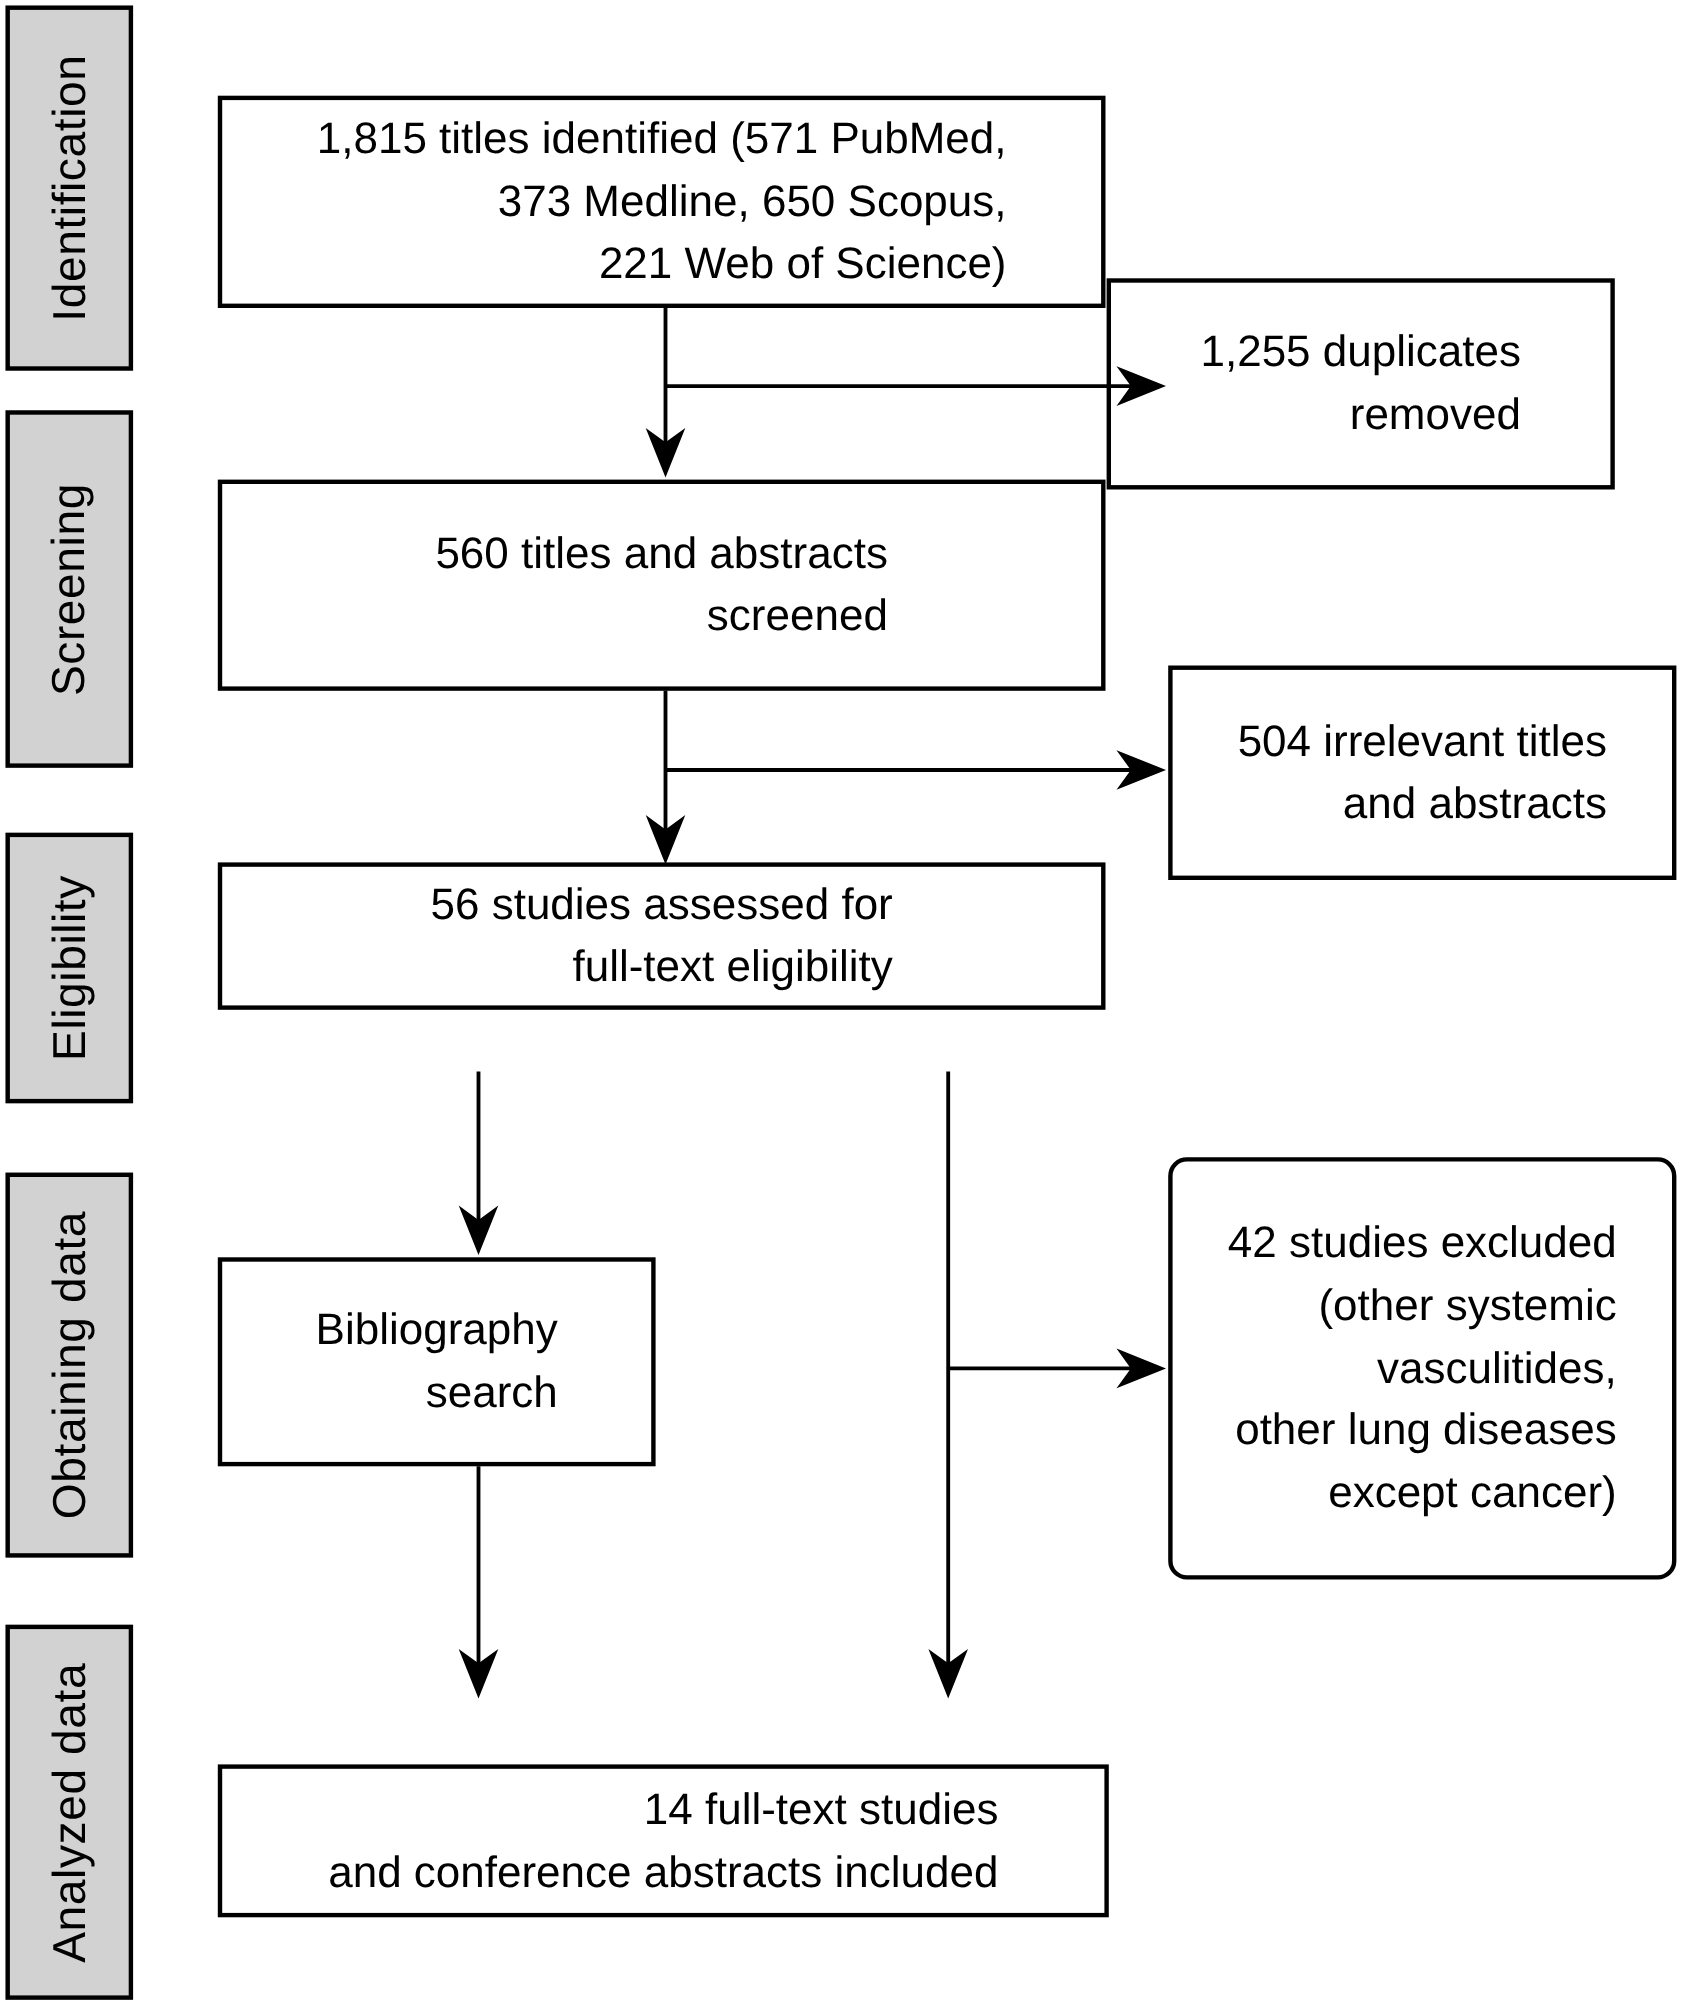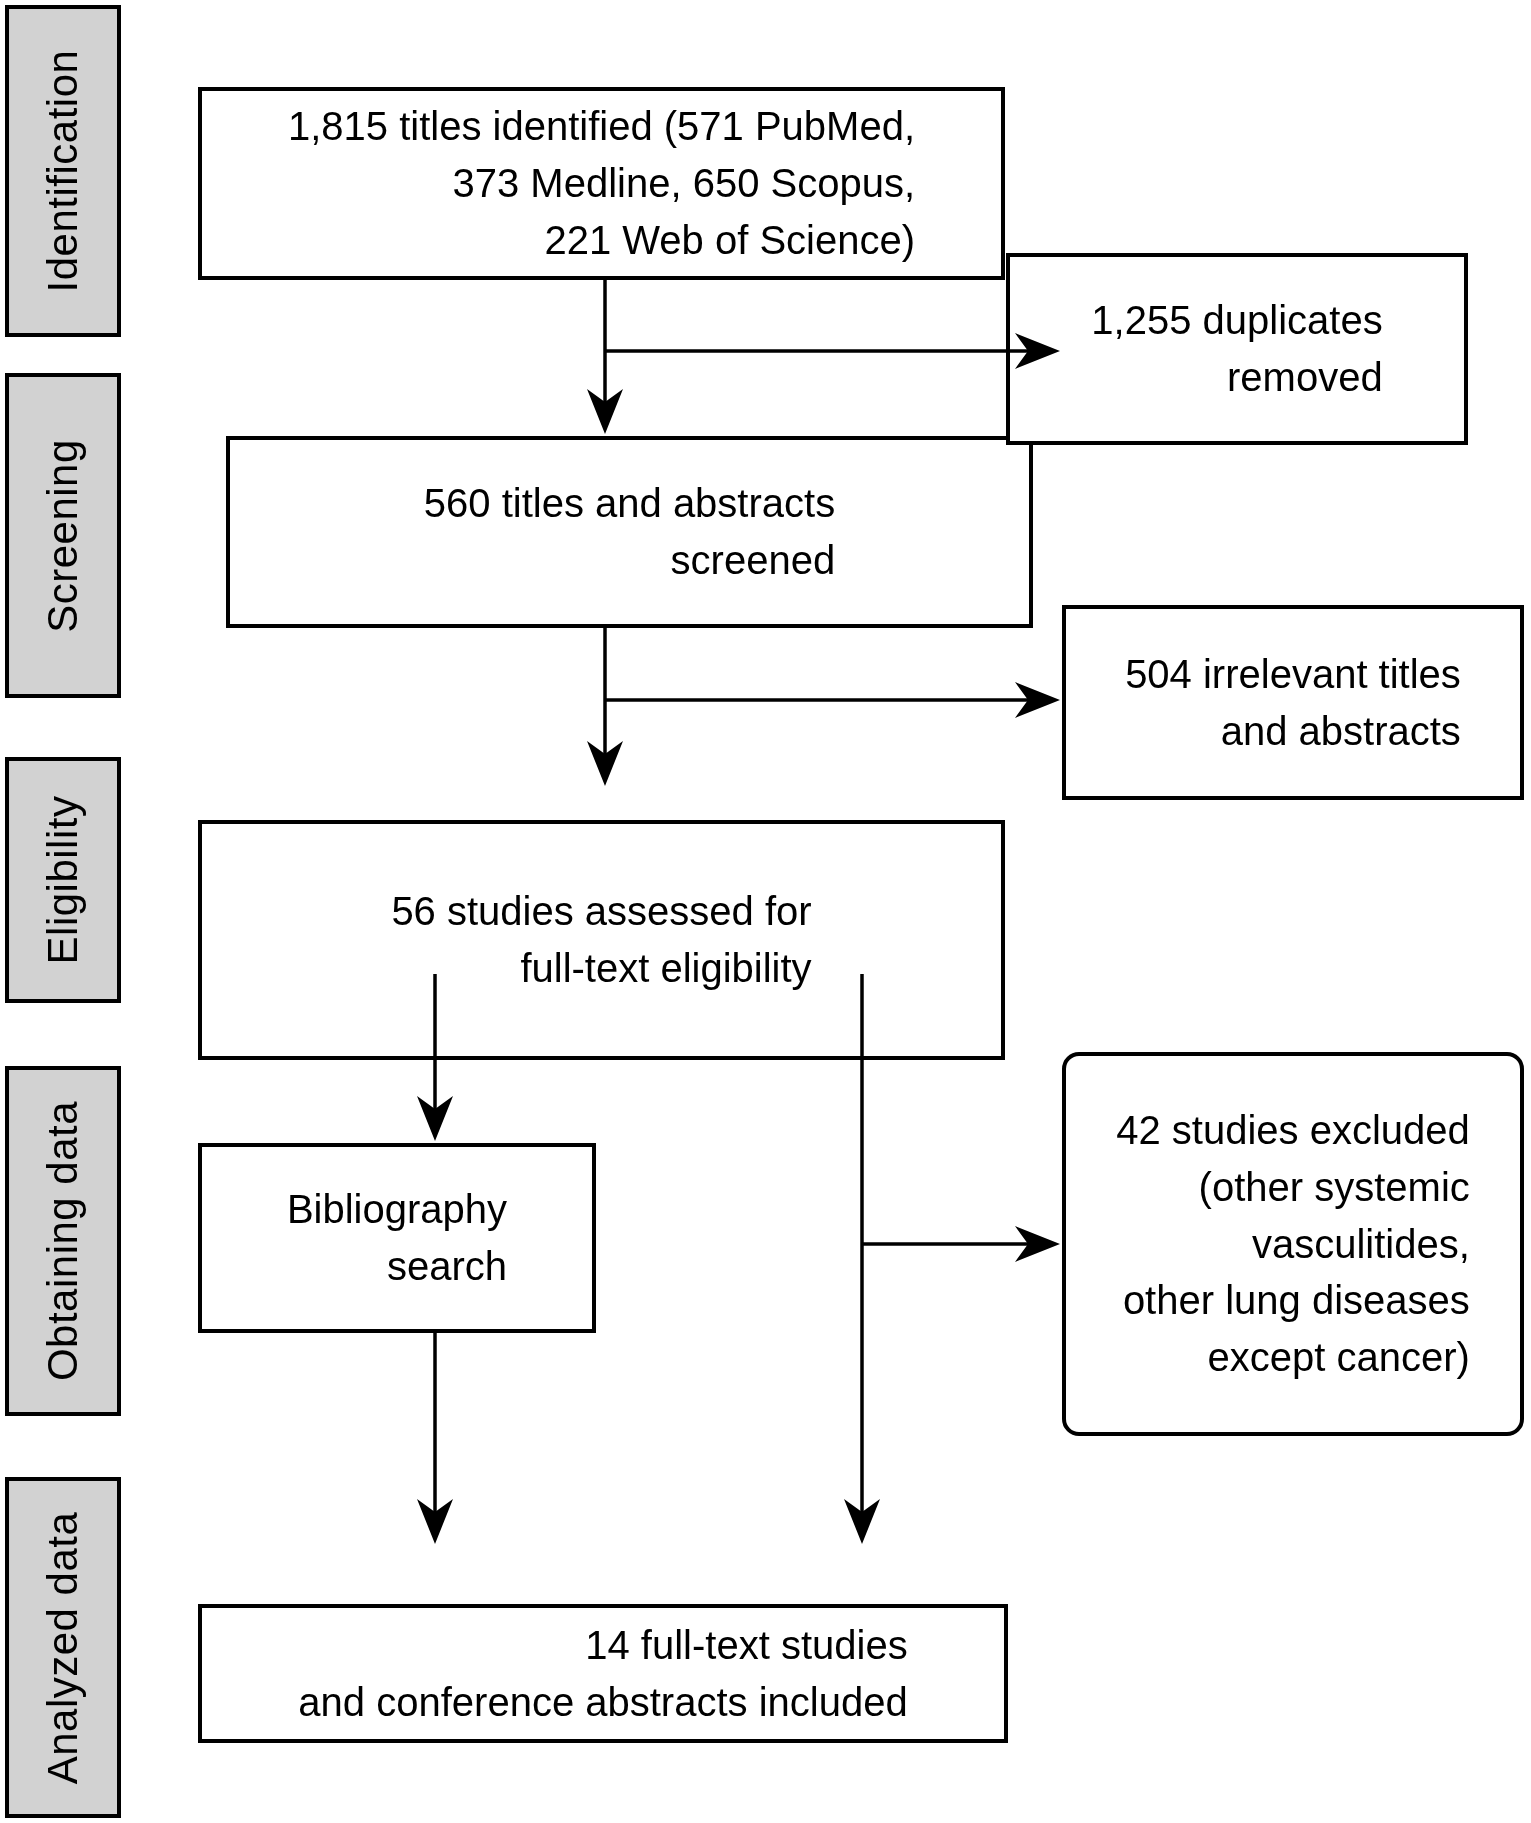--- a/index.html
+++ b/index.html
@@ -85,25 +85,25 @@
   </div>
   <div class="stage" style="top:1477px;height:341px;">
     <span class="stage-label">Analyzed data</span>
   </div>
 
   <div class="node" style="left:198px;top:87px;width:807px;height:193px;">
     <div class="node-text">1,815 titles identified (571 PubMed,
 373 Medline, 650 Scopus,
 221 Web of Science)</div>
   </div>
-  <div class="node" style="left:198px;top:436px;width:807px;height:192px;margin-left:28px;">
+  <div class="node" style="left:198px;top:436px;width:807px;height:192px;">
     <div class="node-text">560 titles and abstracts
 screened</div>
   </div>
-  <div class="node" style="left:198px;top:820px;width:807px;height:240px;">
+  <div class="node" style="left:198px;top:784px;width:807px;height:134px;">
     <div class="node-text">56 studies assessed for
 full-text eligibility</div>
   </div>
   <div class="node" style="left:198px;top:1143px;width:398px;height:190px;">
     <div class="node-text">Bibliography
 search</div>
   </div>
   <div class="node" style="left:198px;top:1604px;width:810px;height:139px;">
     <div class="node-text">14 full-text studies
 and conference abstracts included</div>

